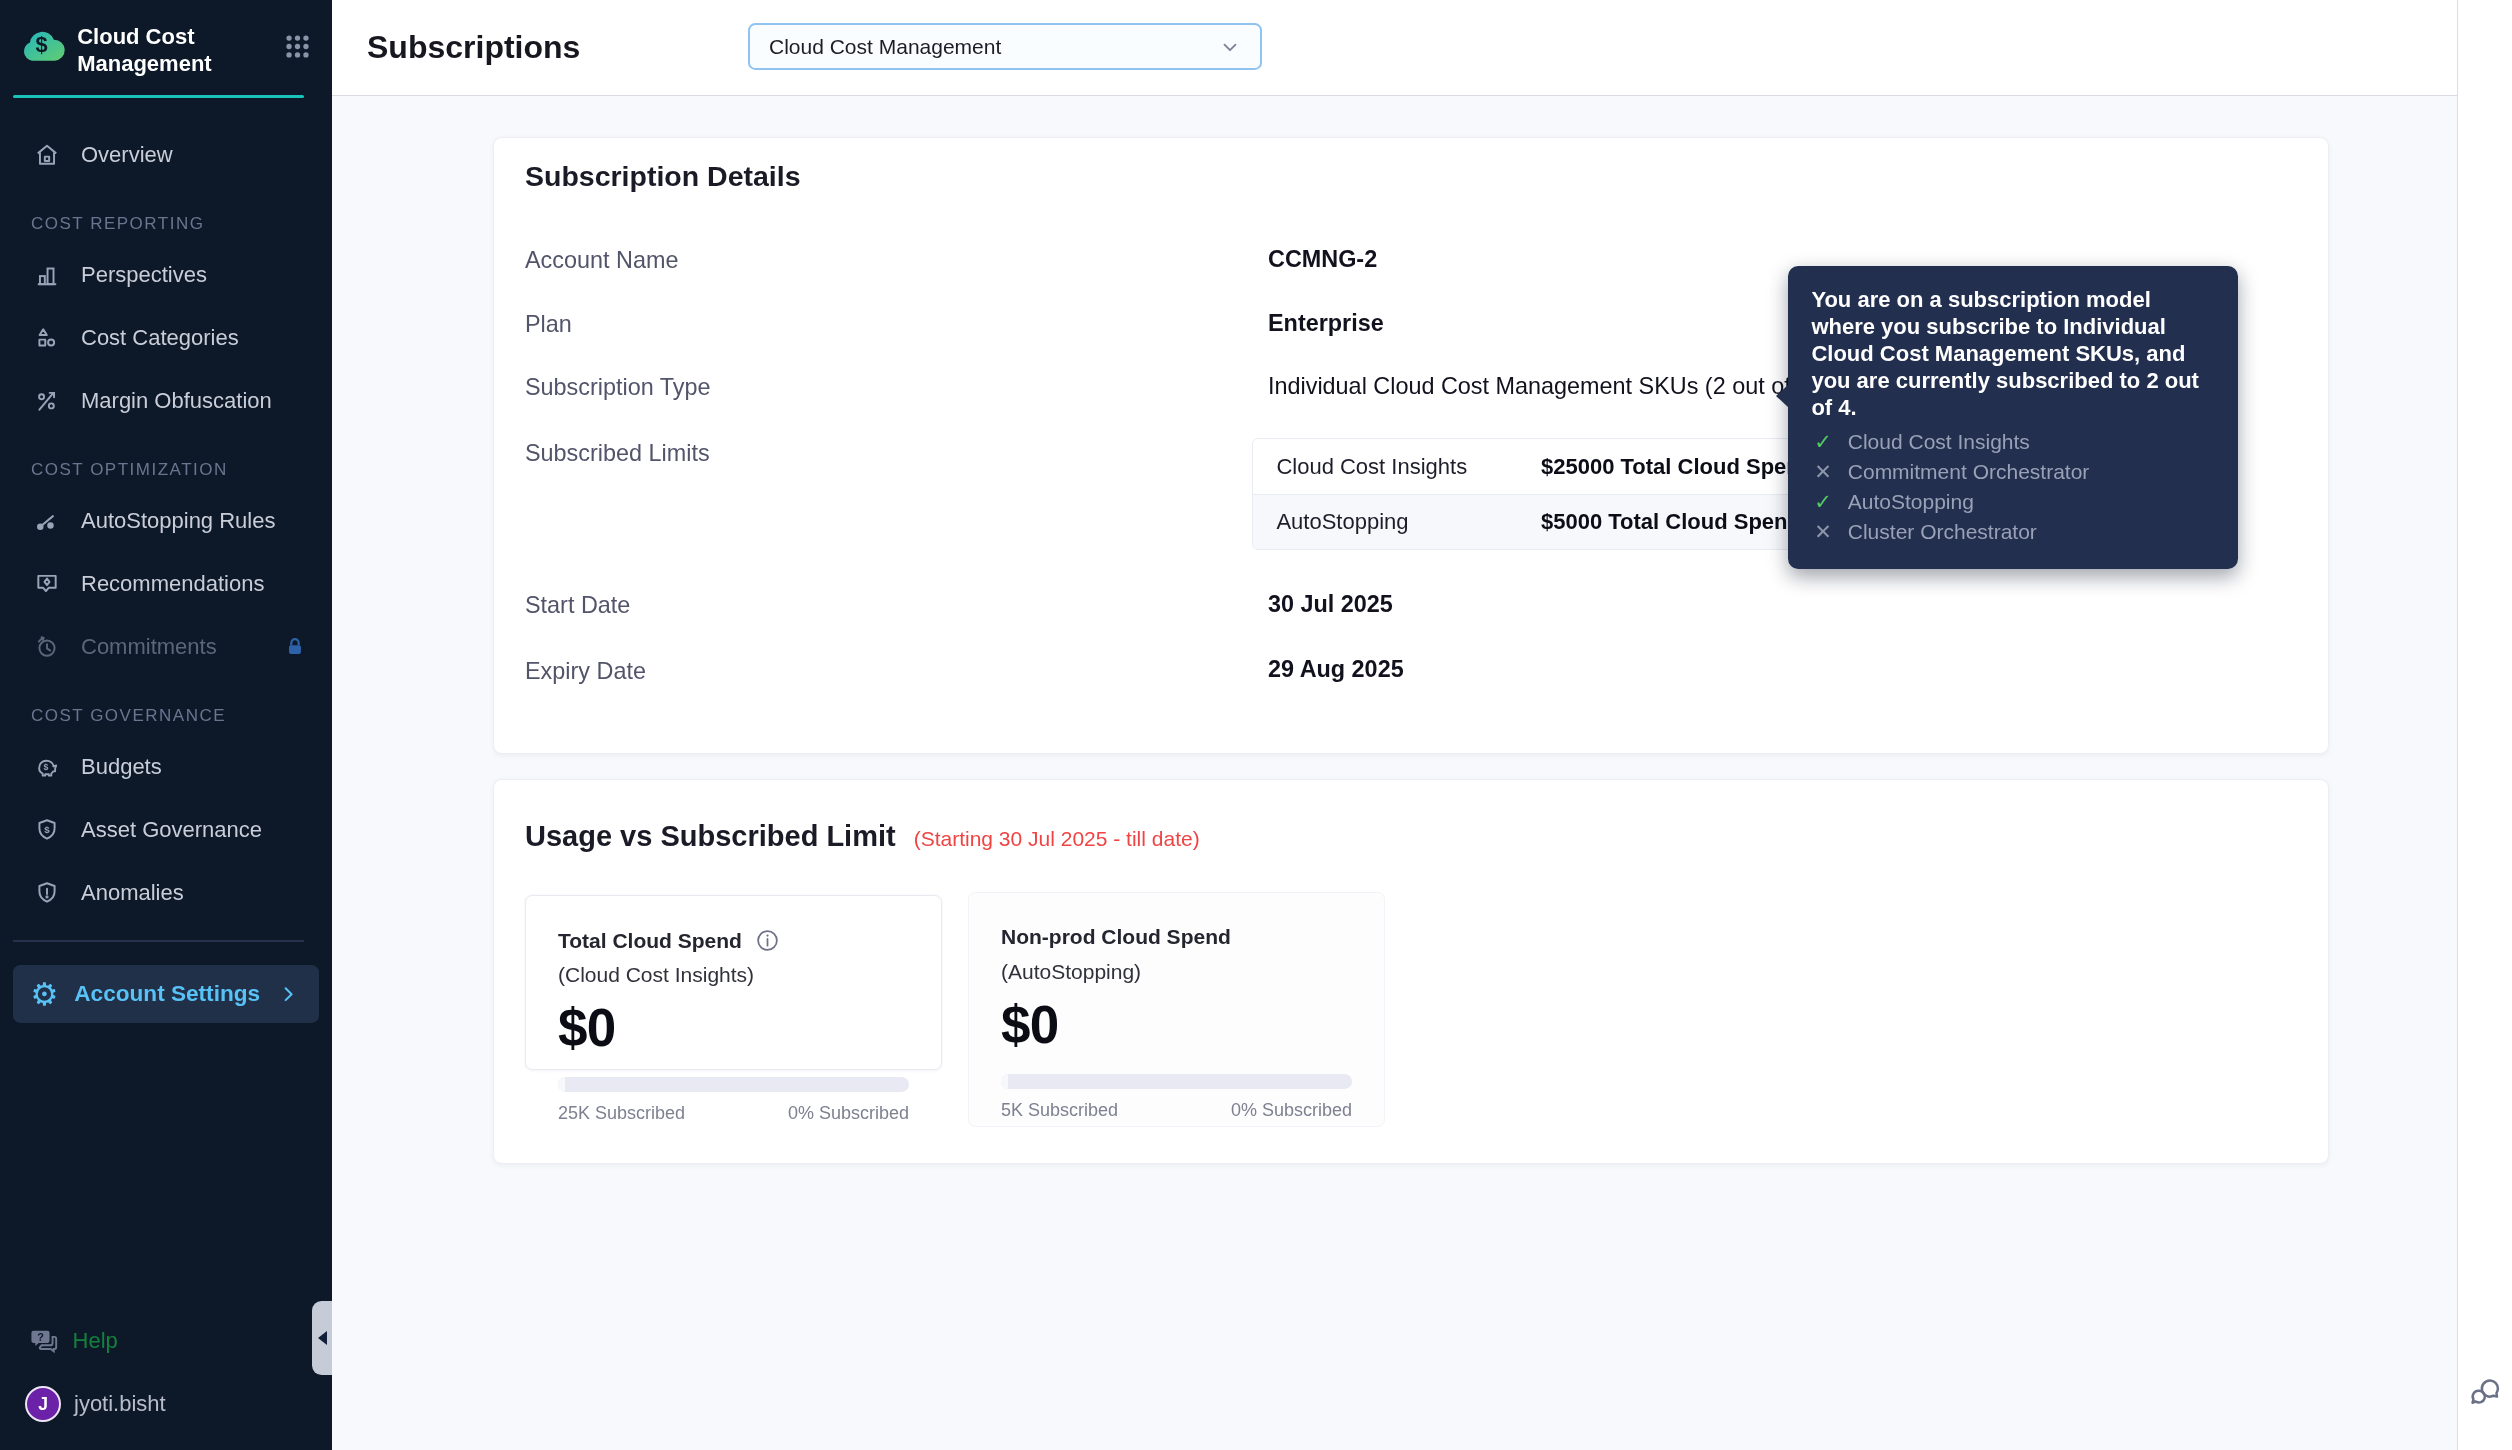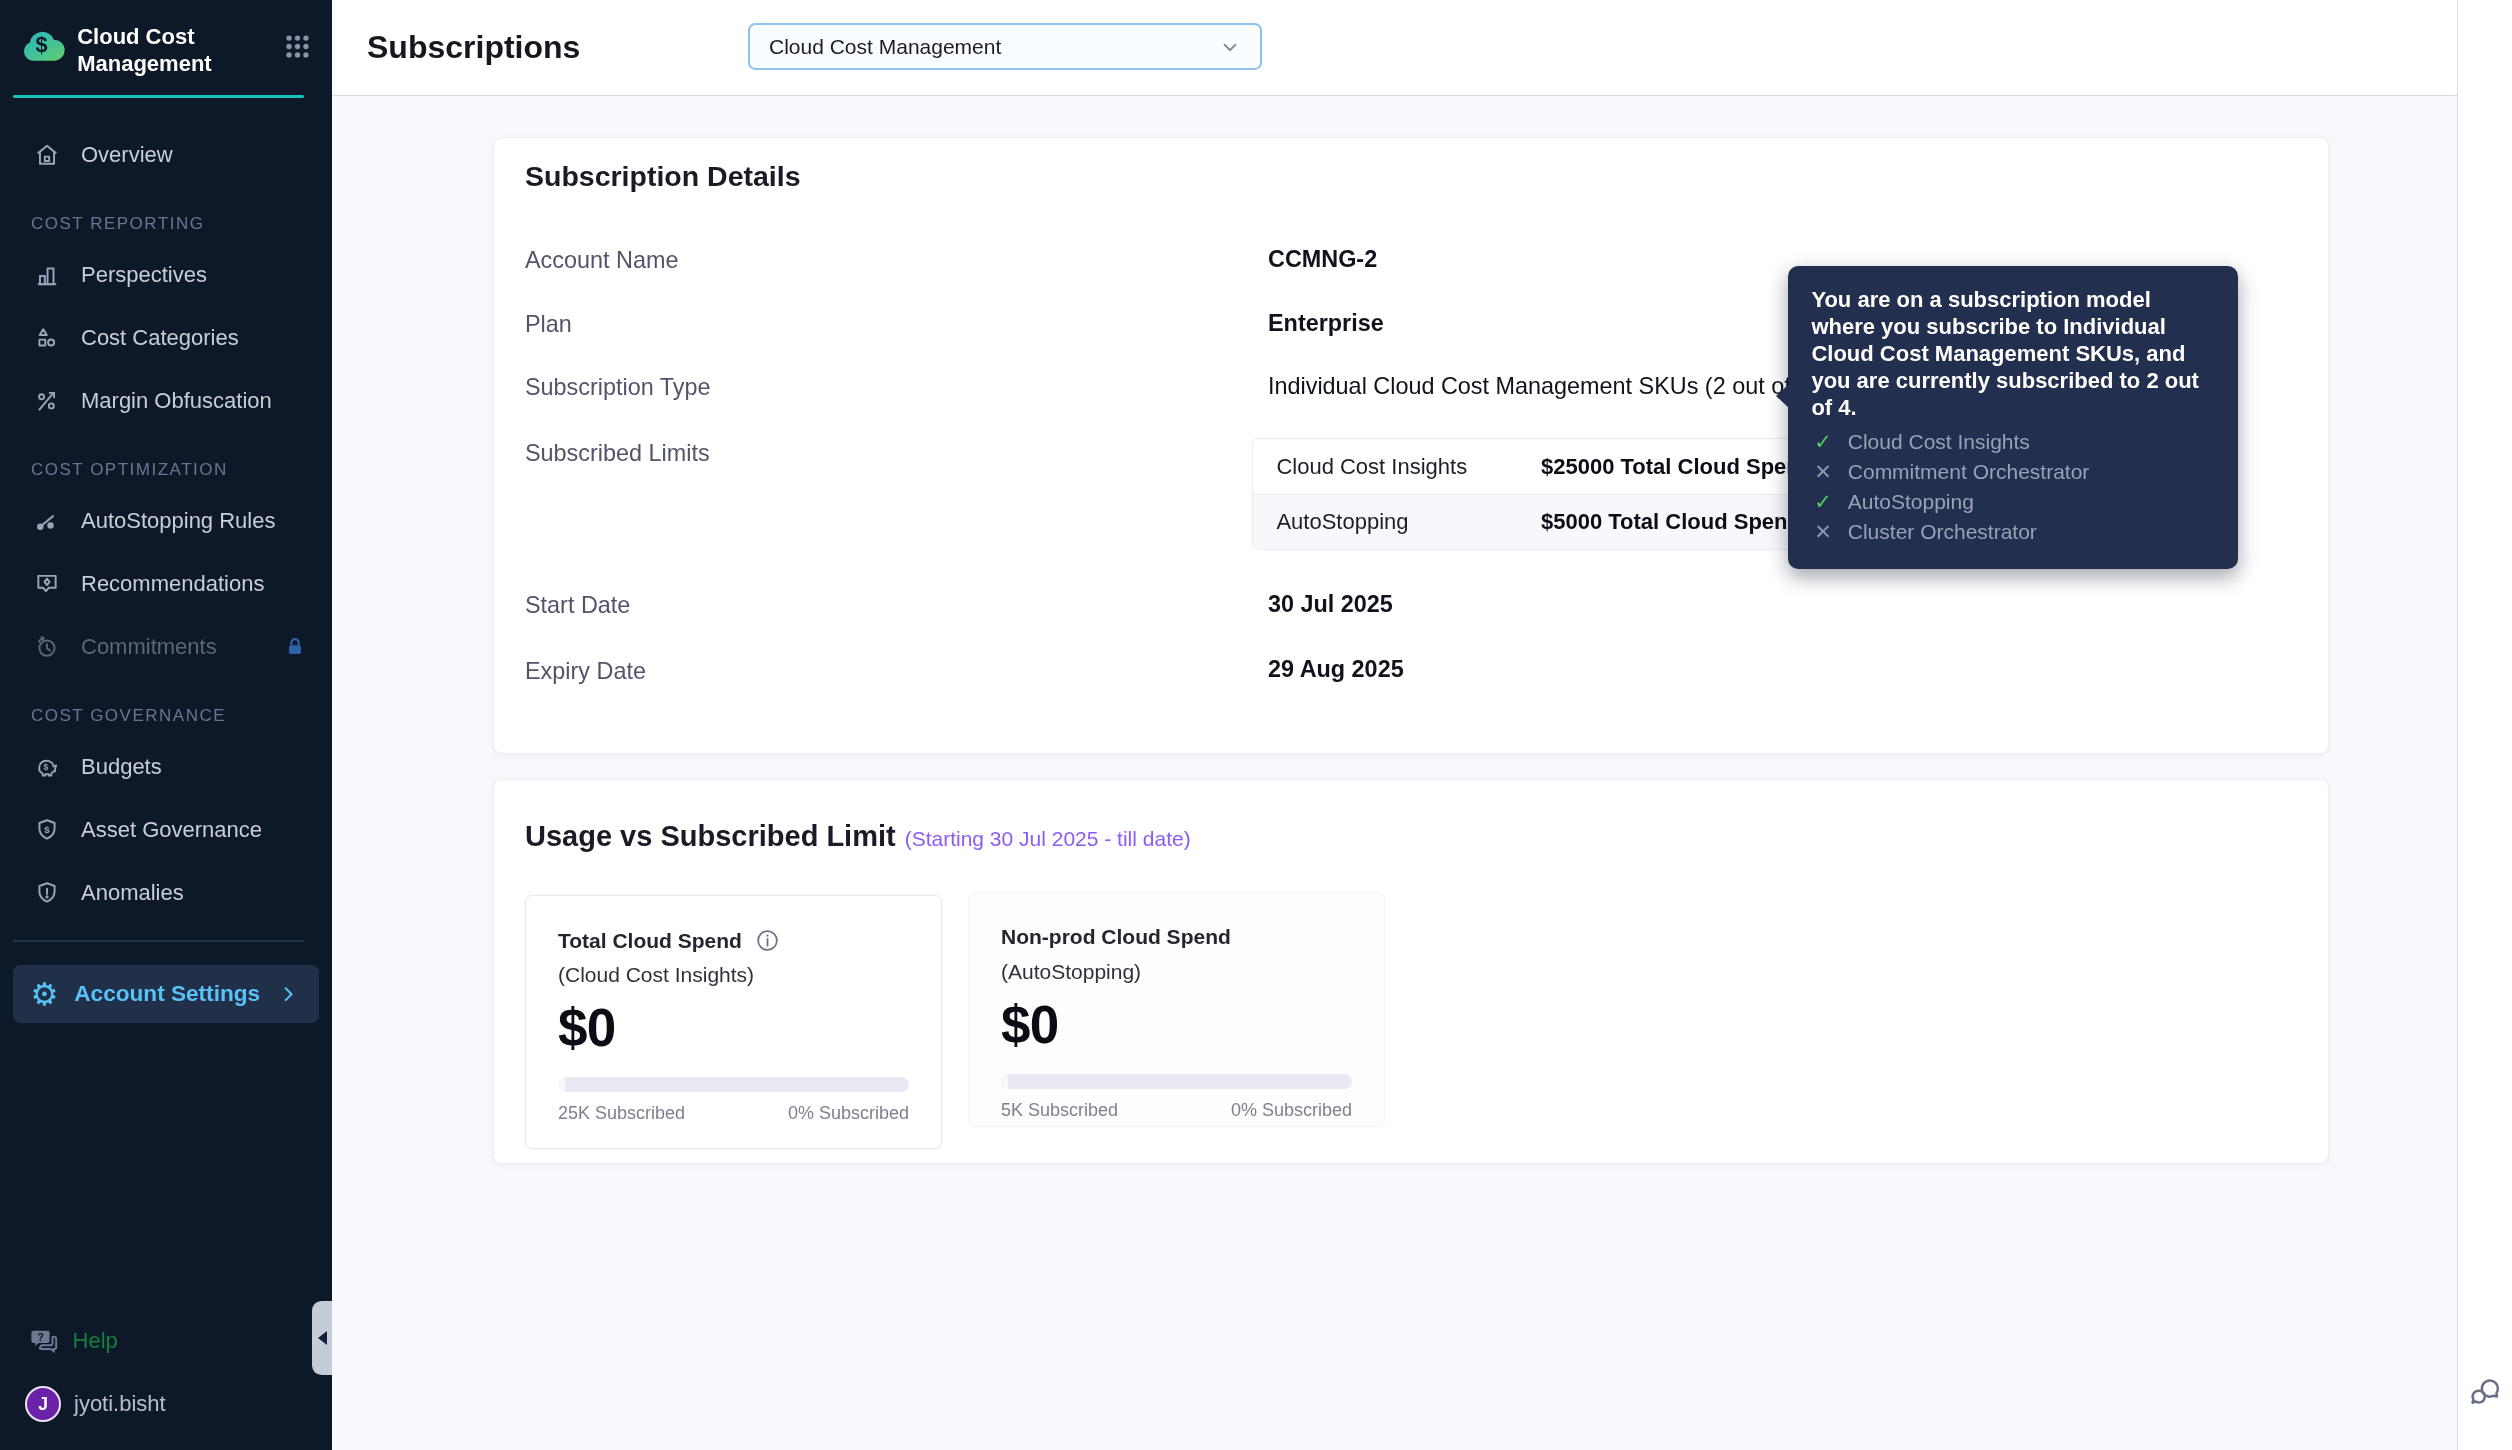--- a/index.html
+++ b/index.html
@@ -88,22 +88,22 @@
   .tooltip-text { font-size:22px; line-height:27px; font-weight:600; }
   .tooltip-list { margin-top:5.8px; }
   .t-item { display:flex; align-items:center; gap:13px; font-size:21px; line-height:30px; color:#99a1b6; }
   .t-mark { font-size:21px; font-weight:700; width:23.4px; text-align:center; }
   .t-mark.check { color:#53cd62; }
   .t-mark.cross { color:#8d95a9; }
 
   
   .p2-heading { position:absolute; left:31px; top:40px; display:flex; align-items:baseline; }
   .p2-heading .big { font-size:29px; font-weight:700; color:#1b1b27; }
-  .p2-heading .small { margin-left:9px; font-size:21px; color:#8b5cf6; }
-  .card { position:absolute; top:115px; width:417px; height:254px; border-radius:7.3px; }
+  .p2-heading .small { margin-left:18px; font-size:21px; color:#ef4444; }
+  .card { position:absolute; top:115px; width:417px; height:175px; border-radius:7.3px; }
   .card.c1 { left:31px; background:#ffffff; border:1.5px solid #e7e9f0;
              box-shadow:0 0.7px 3.6px rgba(20,20,50,0.05); }
   .card.c2 { left:474px; top:112px; height:235px; background:#fdfdfe; border:0.7px solid #f2f3f8; }
   .card-title-row { position:absolute; left:32px; top:32px; display:flex; align-items:center; gap:13px; }
   .card-title { font-size:21px; font-weight:700; color:#24252f; }
   .card-sub { position:absolute; left:32px; top:67px; font-size:21px; color:#30313b; }
   .card-value { position:absolute; left:32px; top:101px; font-size:53px; font-weight:700;
                 color:#0b0c14; letter-spacing:-0.7px; }
   .card-bar { position:absolute; left:32px; right:32px; top:181px; height:14.6px;
               border-radius:7.3px; background:#e8e9f3; overflow:hidden; }

